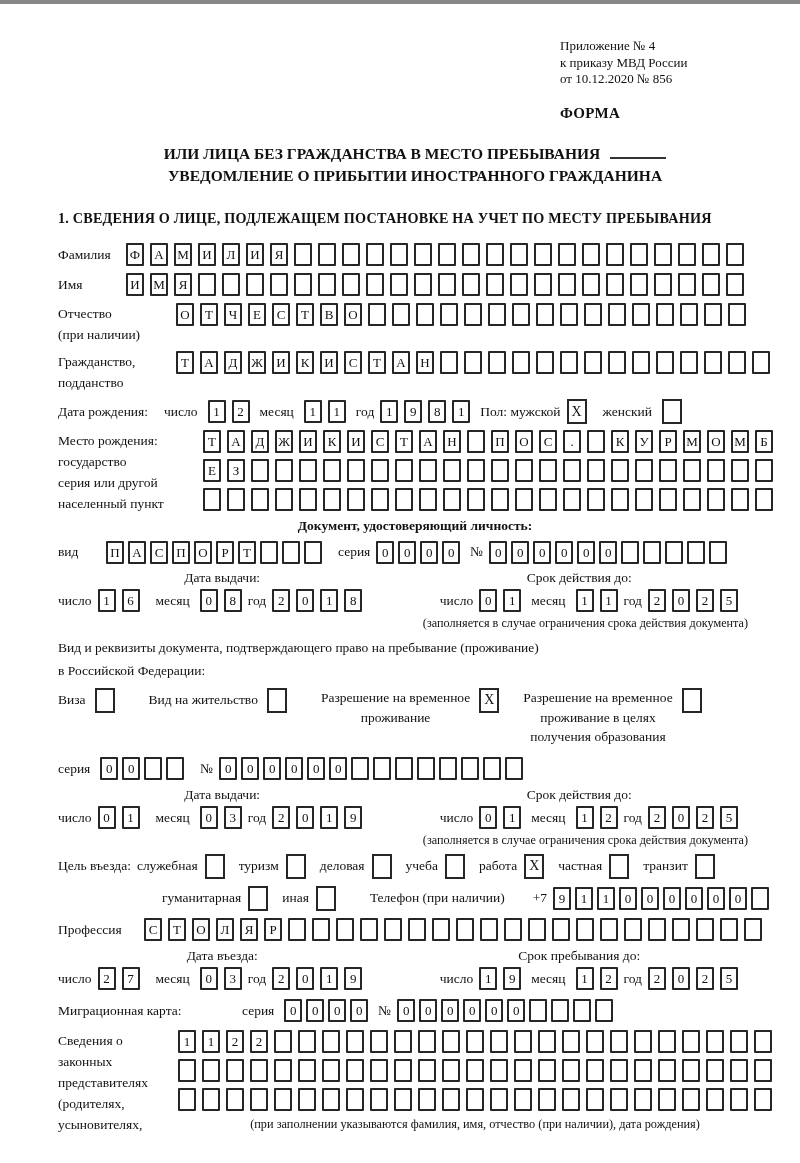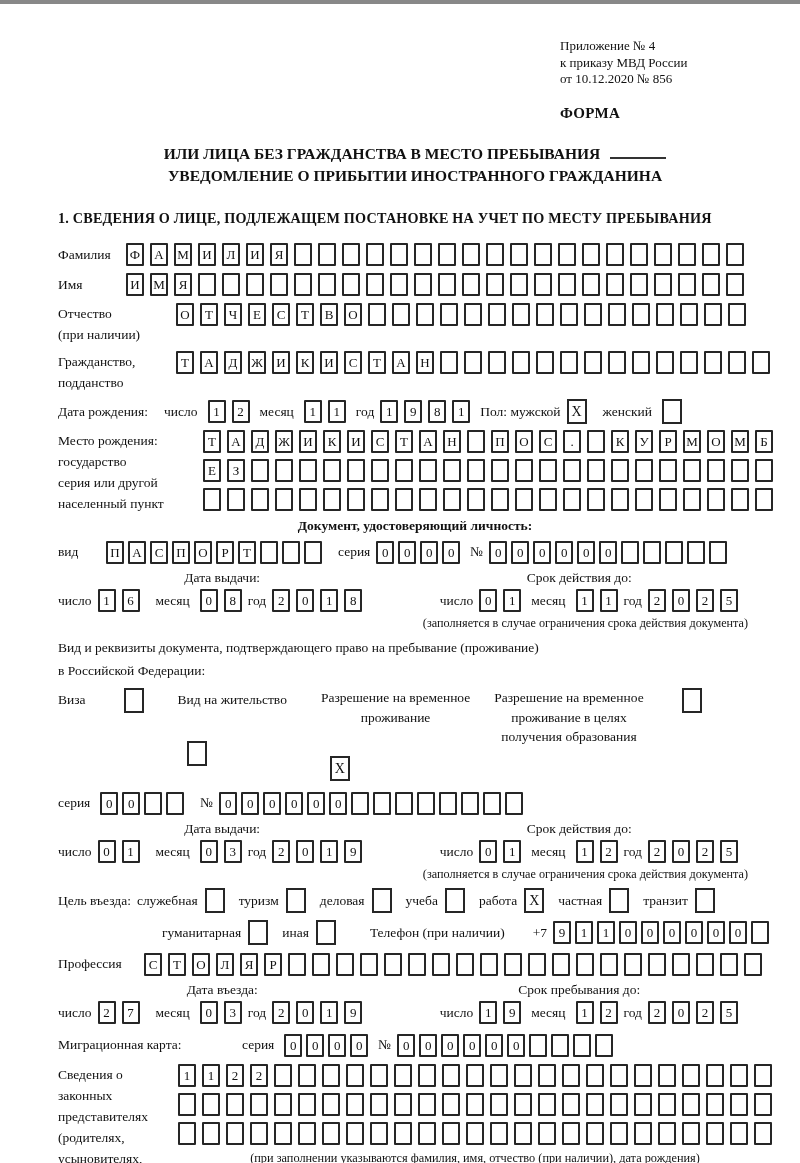--- a/index.html
+++ b/index.html
@@ -38,36 +38,36 @@
     display: flex; align-items: center; justify-content: center;
     font-size: 13px; line-height: 1; background: #fff;
   }
   .box {
     flex: none; width: 20px; height: 25px;
     border: 2px solid #262626;
     display: inline-flex; align-items: center; justify-content: center;
     font-size: 14px; background: #fff;
   }
   .gap6 { margin-left: 6px; } .gap10 { margin-left: 10px; } .gap16 { margin-left: 16px; }
-  .gap24 { margin-left: 24px; } .gap34 { margin-left: 34px; flex-direction: column; }
+  .gap24 { margin-left: 24px; } .gap34 { margin-left: 34px; }
   .stack > div { margin-bottom: 6px; }
   .stack > div:last-child { margin-bottom: 0; }
   .doc-heading { text-align: center; font-weight: 700; margin: 4px 0 6px; }
   
   .dates-labels { display: flex; margin-top: 2px; }
   .dates-labels .dl-left { width: 46%; text-align: center; }
   .dates-labels .dl-right { flex: 1; text-align: center; }
   .dates-row { display: flex; justify-content: space-between; padding-right: 34px; margin-top: 2px; }
   .dgroup { display: flex; align-items: center; }
   .dgroup .lbl { line-height: 25px; }
   .fine-note { text-align: right; padding-right: 24px; font-size: 12.2px; margin-top: 3px; margin-bottom: 6px; }
   .intro { line-height: 1.65; margin-top: 2px; }
   
   .permit-row { display: flex; align-items: flex-start; margin: 6px 0 10px; }
-  .opt { display: inline-flex; align-items: flex-start; gap: 29px; }
+  .opt { display: inline-flex; align-items: flex-start; }
   .opt .box { margin-left: 9px; }
   .opt-text { text-align: center; line-height: 1.45; }
   
   .purpose-row { display: flex; align-items: center; margin-bottom: 7px; flex-wrap: nowrap; }
   .purpose-row .box { margin-left: 7px; }
   .purpose-row .plabel { margin-left: 14px; }
   
   .reps-label { width: 120px; flex: none; line-height: 21px; }
   .reps-caption { text-align: center; font-size: 12.3px; margin-top: 4px; }
 </style>

